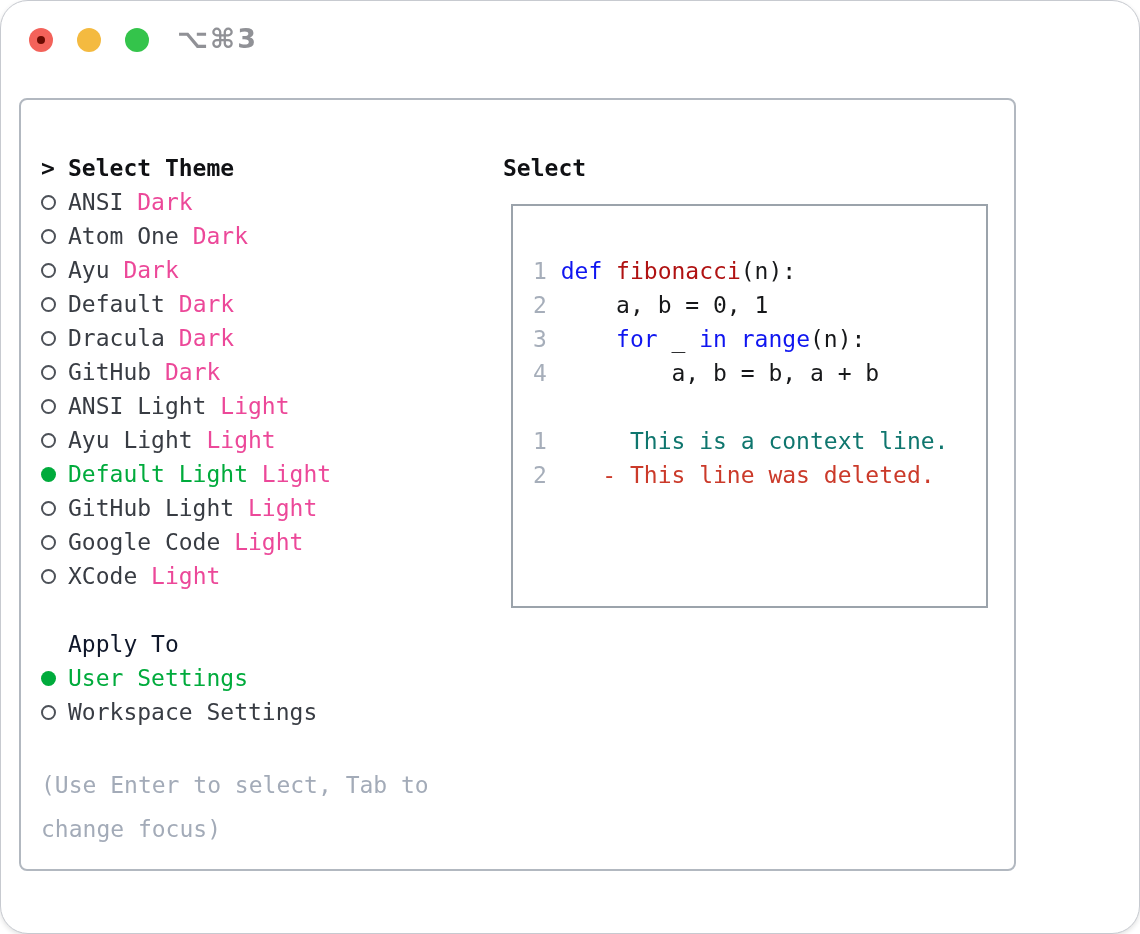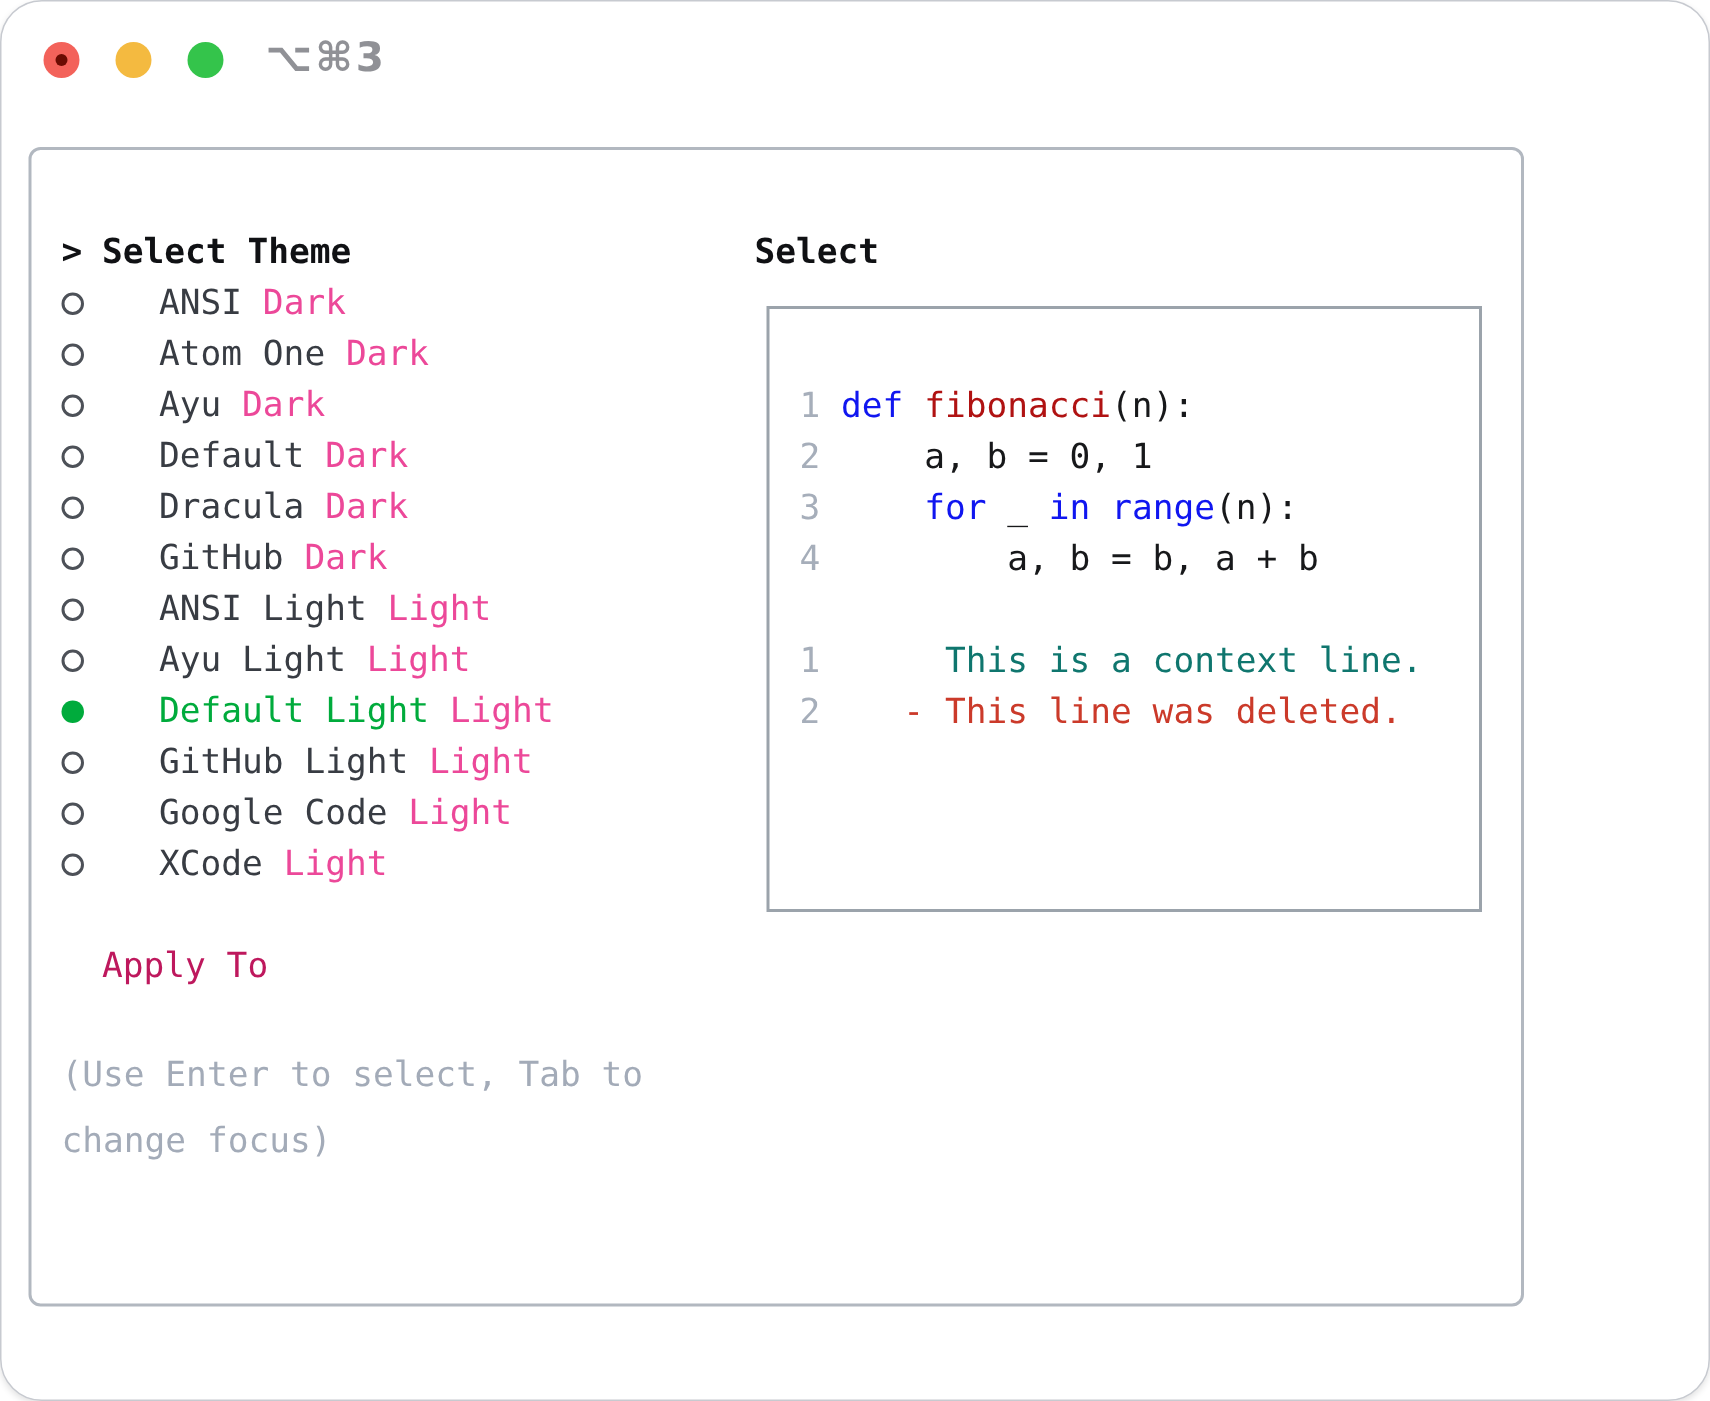--- a/index.html
+++ b/index.html
@@ -22,25 +22,25 @@
   .panel{position:absolute;left:18px;top:97px;width:997px;height:773px;box-sizing:border-box;
     border:2px solid #b2b8c0;border-radius:8px;background:#ffffff;}
   
   .left-col{position:absolute;left:20px;top:51px;width:440px;font-size:23px;color:#383c43;}
   .row{display:flex;align-items:center;height:34px;white-space:pre;}
   .marker{width:27px;flex:0 0 27px;display:flex;align-items:center;}
   .caret{font-weight:700;color:#101114;}
   .ring{width:15px;height:15px;box-sizing:border-box;border:2px solid #4d5158;border-radius:50%;}
   .dot{width:15px;height:15px;border-radius:50%;background:var(--sel-green);}
   .hdr{font-weight:700;color:#101114;}
-  .item-name{color:#383c43;margin-left:38px;}
+  .item-name{color:#383c43;}
   .item-variant{color:#ec4899;}
   .row.selected .item-name{color:var(--sel-green);}
   .spacer{height:34px;}
-  .subhdr{color:#be185d;}
+  .subhdr{color:#0f172a;}
   .hint{width:430px;font-size:23px;line-height:44px;color:#a3abb8;white-space:normal;}
   
   .preview-title{position:absolute;left:482px;top:51px;height:34px;display:flex;align-items:center;
     font-size:23px;font-weight:700;color:#101114;}
   .preview-box{position:absolute;left:490px;top:104px;width:477px;height:404px;box-sizing:border-box;
     border:2px solid #9ba3ab;background:#ffffff;overflow:hidden;}
   .code{padding:14px 0 0 20px;font-size:23px;line-height:34px;}
   .code-line{height:34px;white-space:pre;}
   .c-num{color:#a6aeba;}
   .c-kw{color:#1016f0;}
@@ -78,20 +78,24 @@
           <div class="row"><span class="marker"><span class="ring"></span></span><span class="item-name">Ayu Light</span><span class="item-variant"> Light</span></div>
           <div class="row selected"><span class="marker"><span class="dot"></span></span><span class="item-name">Default Light</span><span class="item-variant"> Light</span></div>
           <div class="row"><span class="marker"><span class="ring"></span></span><span class="item-name">GitHub Light</span><span class="item-variant"> Light</span></div>
           <div class="row"><span class="marker"><span class="ring"></span></span><span class="item-name">Google Code</span><span class="item-variant"> Light</span></div>
           <div class="row"><span class="marker"><span class="ring"></span></span><span class="item-name">XCode</span><span class="item-variant"> Light</span></div>
         </div>
       <div class="spacer"></div>
       <div class="row">
         <span class="marker"></span><span class="subhdr">Apply To</span>
       </div>
+      <div id="apply-list">
+          <div class="row selected"><span class="marker"><span class="dot"></span></span><span class="item-name">User Settings</span></div>
+          <div class="row"><span class="marker"><span class="ring"></span></span><span class="item-name">Workspace Settings</span></div>
+        </div>
       <div class="spacer"></div>
       <div class="hint">(Use Enter to select, Tab to change focus)</div>
     </div>
 
     <div class="preview-title">Select</div>
     <div class="preview-box">
       <div class="code" id="code">
           <div class="code-line">&nbsp;</div>
           <div class="code-line"><span class="c-num">1 </span><span class="c-kw">def</span><span class="c-plain"> </span><span class="c-fn">fibonacci</span><span class="c-plain">(n):</span></div>
           <div class="code-line"><span class="c-num">2 </span><span class="c-plain">    a, b = 0, 1</span></div>

